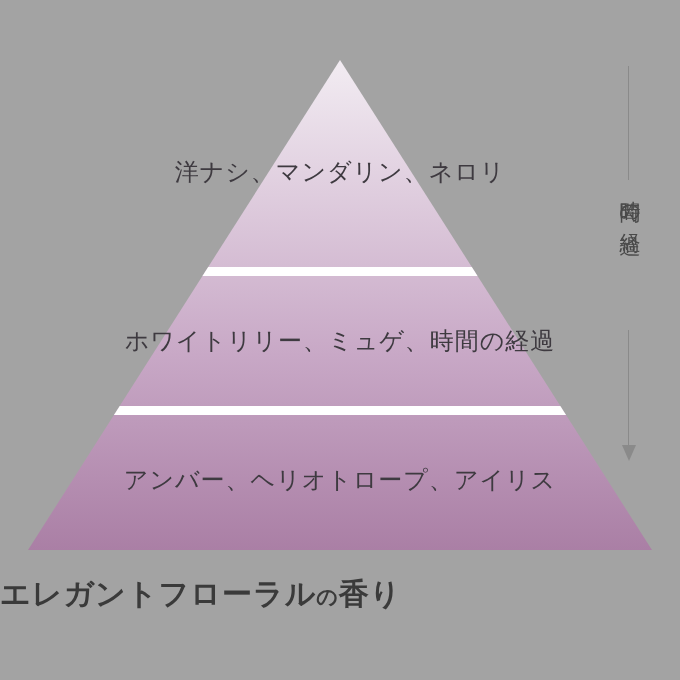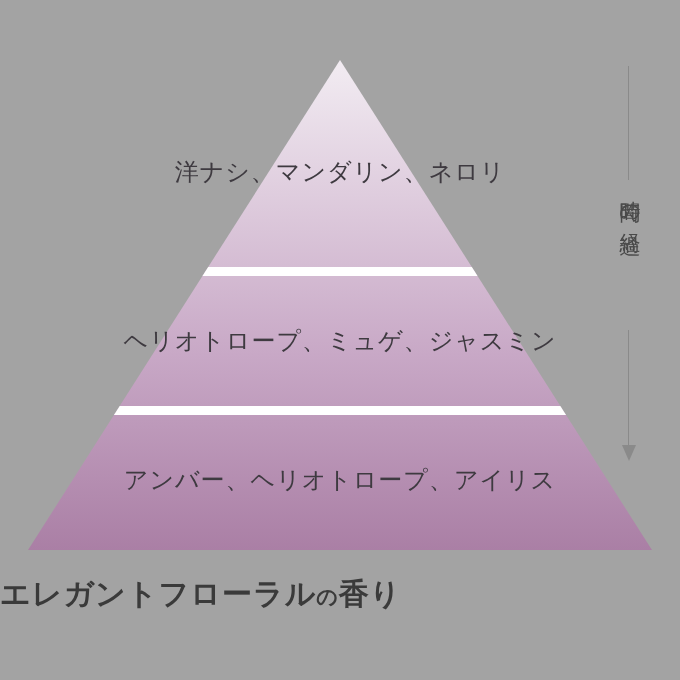--- a/index.html
+++ b/index.html
@@ -94,21 +94,21 @@
 <body>
 
 <div class="stage">
 
   <div class="pyramid" id="pyramid-shape" style="background: linear-gradient(rgb(242, 236, 242) 0%, rgb(200, 168, 198) 60%, rgb(170, 127, 165) 100%);">
     <div class="tier-gap gap-1"></div>
     <div class="tier-gap gap-2"></div>
   </div>
 
   <div class="tier-label label-top">洋ナシ、マンダリン、ネロリ</div>
-  <div class="tier-label label-middle">ヘリオトロープ、ミュゲ、ジャスミン</div>
+  <div class="tier-label label-middle">ホワイトリリー、ミュゲ、時間の経過</div>
   <div class="tier-label label-bottom">アンバー、ヘリオトロープ、アイリス</div>
 
   <div class="arrow-line arrow-line-top" style="background: rgb(138, 138, 138);"></div>
   <div class="time-label">時間の経過</div>
   <div class="arrow-line arrow-line-bottom" style="background: rgb(138, 138, 138);"></div>
   <div class="arrow-head" style="border-top-color: rgb(138, 138, 138);"></div>
 
   <div class="diagram-title">
     <span>エレガントフローラル</span><span class="particle">の</span><span>香り</span>
   </div>

